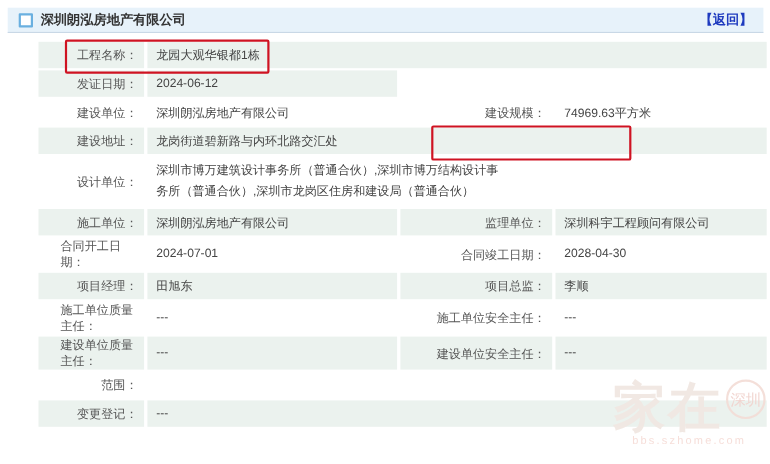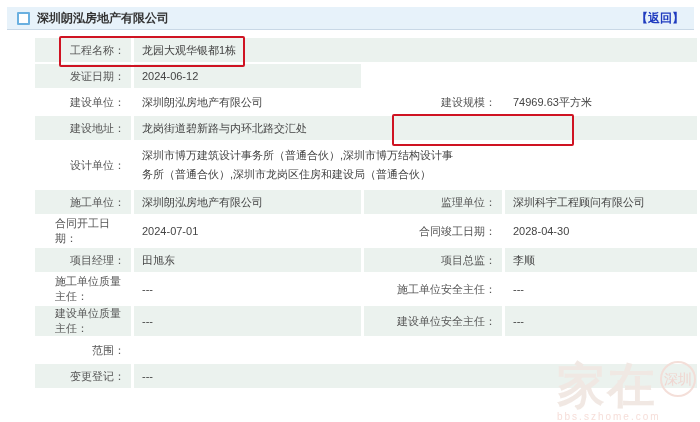--- a/index.html
+++ b/index.html
@@ -41,21 +41,21 @@
   .condensed{font-size:10px;letter-spacing:-0.3px;}
   
   .annotation{
     position:absolute;border:2px solid var(--accent-red,#cf1322);
     border-radius:2px;pointer-events:none;background:transparent;
   }
   .box1{left:59px;top:36px;width:182px;height:27px;}
   .box2{left:392px;top:114px;width:178px;height:28px;}
   
   .watermark{
-    position:absolute;right:4px;bottom:0px;text-align:left;pointer-events:none;line-height:1;
+    position:absolute;right:4px;bottom:15px;text-align:center;pointer-events:none;line-height:1;
   }
   .wm-main{
     font-size:48px;font-weight:bold;letter-spacing:2px;
     color:rgba(240,231,225,0.95);
   }
   .wm-badge{
     display:inline-flex;align-items:center;justify-content:center;
     width:32px;height:32px;border-radius:50%;
     border:2px solid rgba(243,219,213,0.9);
     color:rgba(240,211,205,0.95);font-size:14px;

